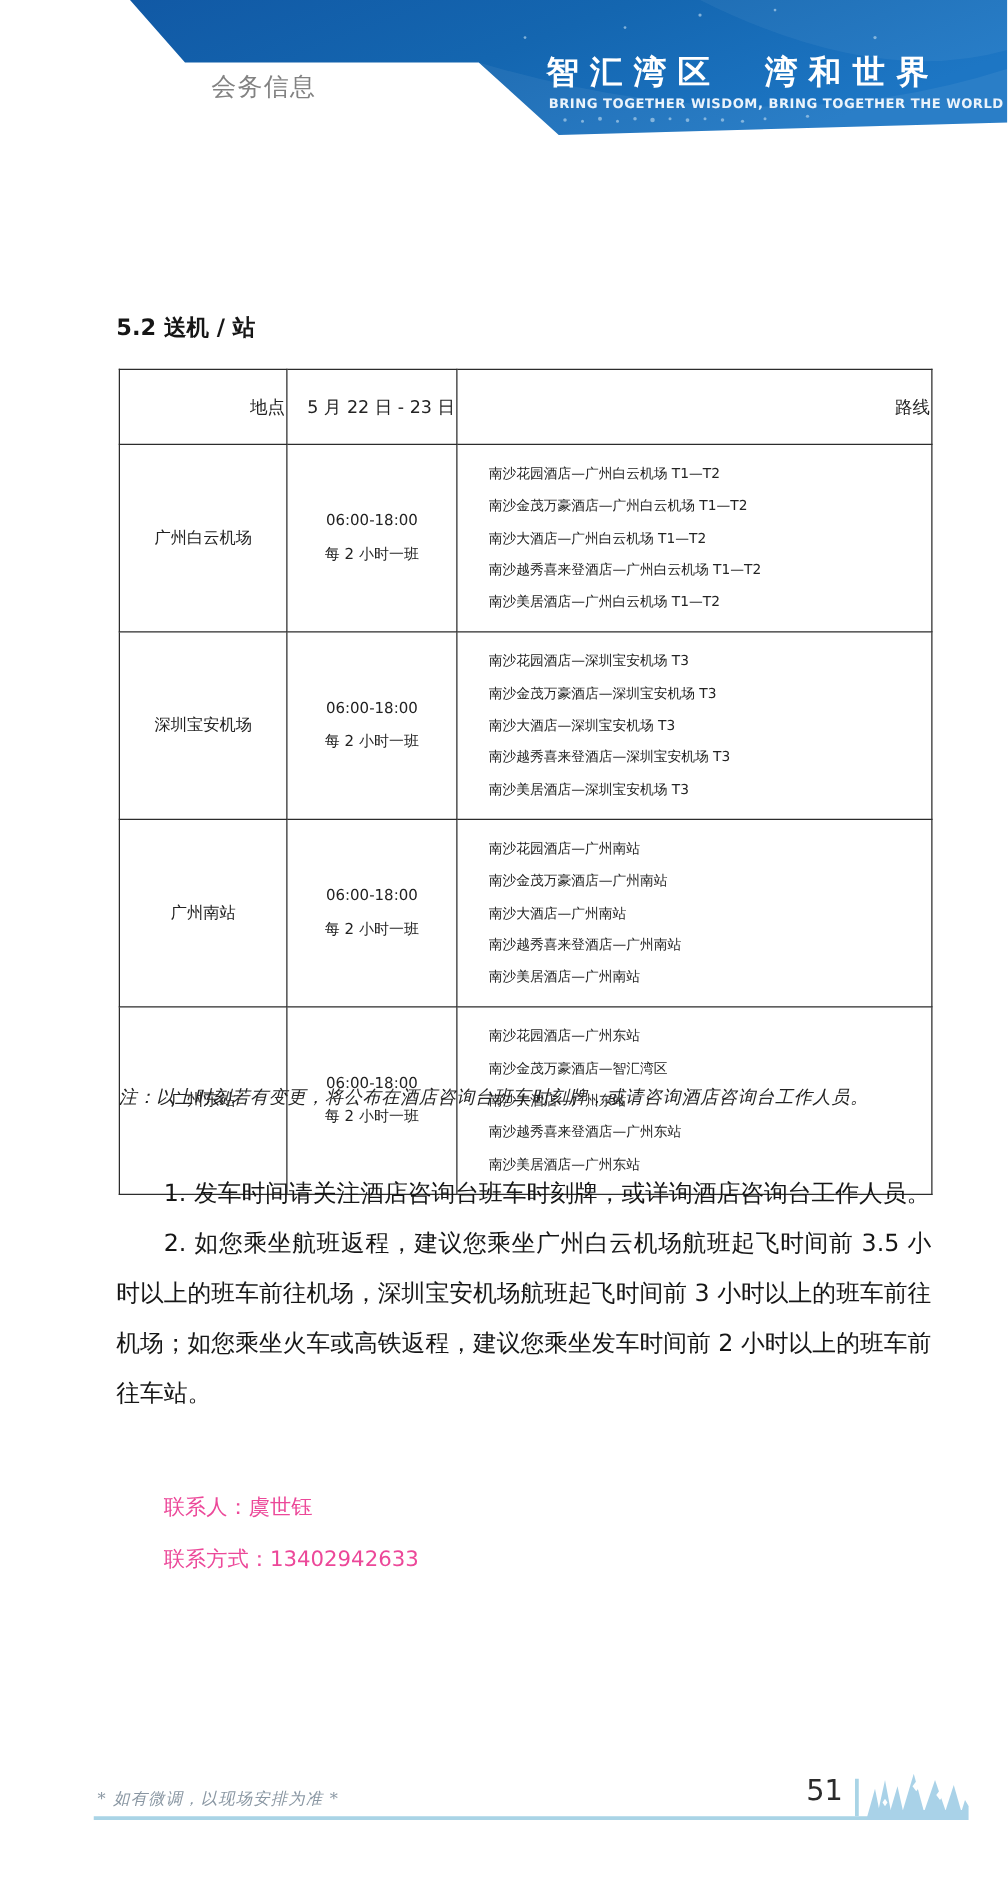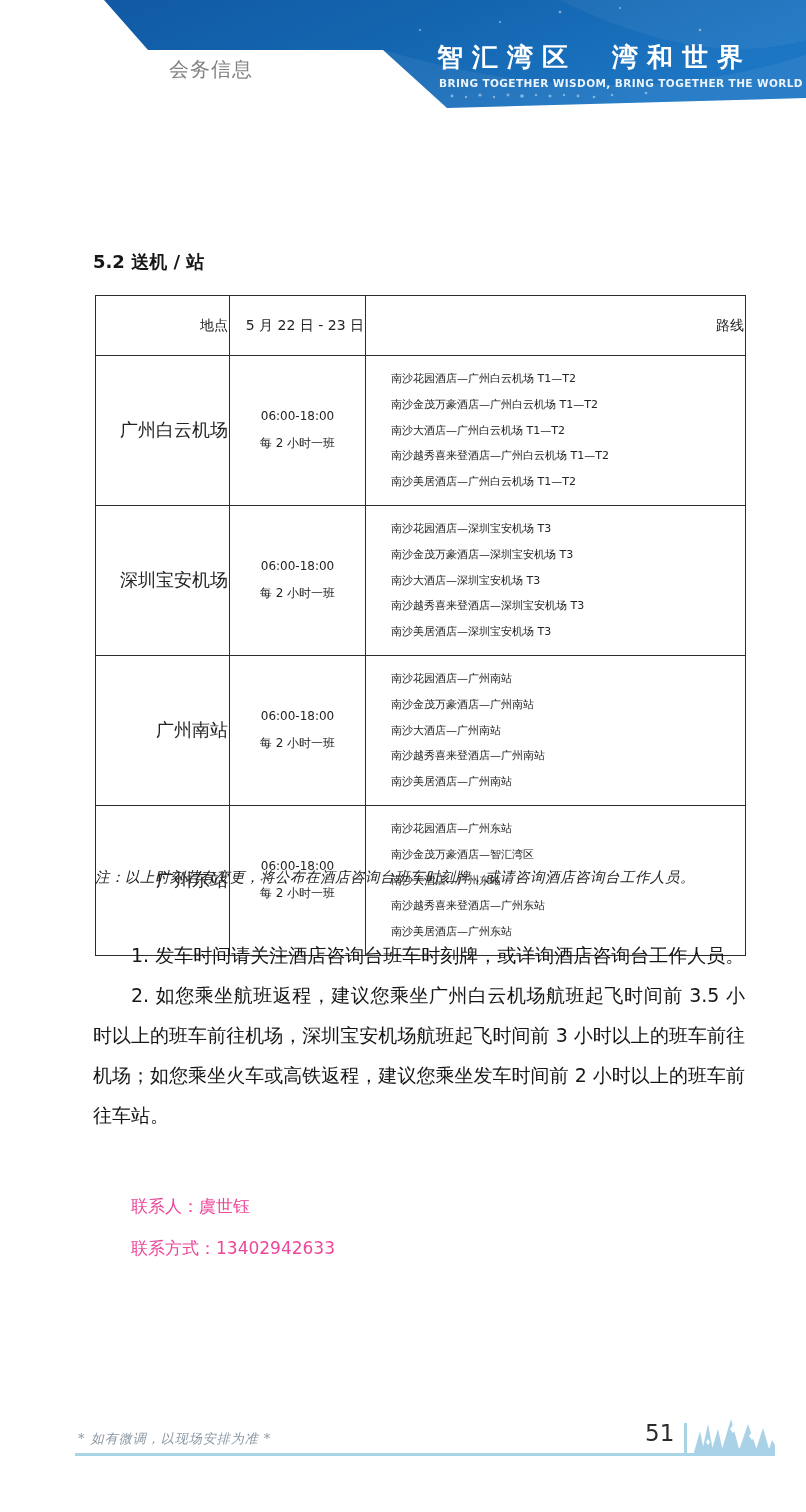--- a/index.html
+++ b/index.html
@@ -35,21 +35,21 @@
   .shuttle-table{
     position:absolute;top:295px;left:95px;width:650px;
     border-collapse:collapse;table-layout:fixed;
   }
   .shuttle-table th,.shuttle-table td{
     border:1.5px solid #2c2c2c;
     font-weight:normal;color:#232323;
     vertical-align:middle;
   }
   .shuttle-table th{height:57px;font-size:14px;text-align:right;}
-  .cell-location{text-align:right;font-size:18px;}
+  .cell-location{text-align:center;font-size:13px;}
   .cell-schedule{text-align:center;font-size:12px;line-height:27px;}
   .cell-routes{padding:10px 8px 10px 25px;font-size:11px;line-height:25.8px;}
   .route-line{white-space:nowrap;}
   
   .table-note{
     position:absolute;top:868px;left:95px;width:660px;
     font-family:"DejaVu Serif","Liberation Serif",serif;font-style:italic;
     font-size:14.5px;color:#222222;letter-spacing:0.5px;
   }
   

